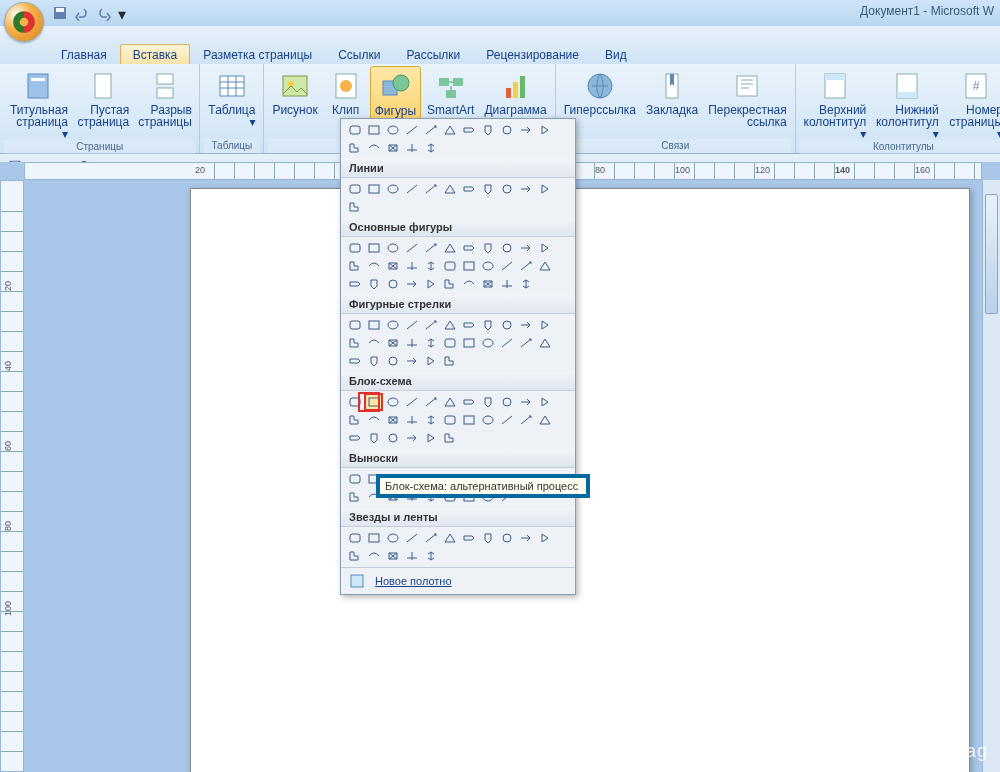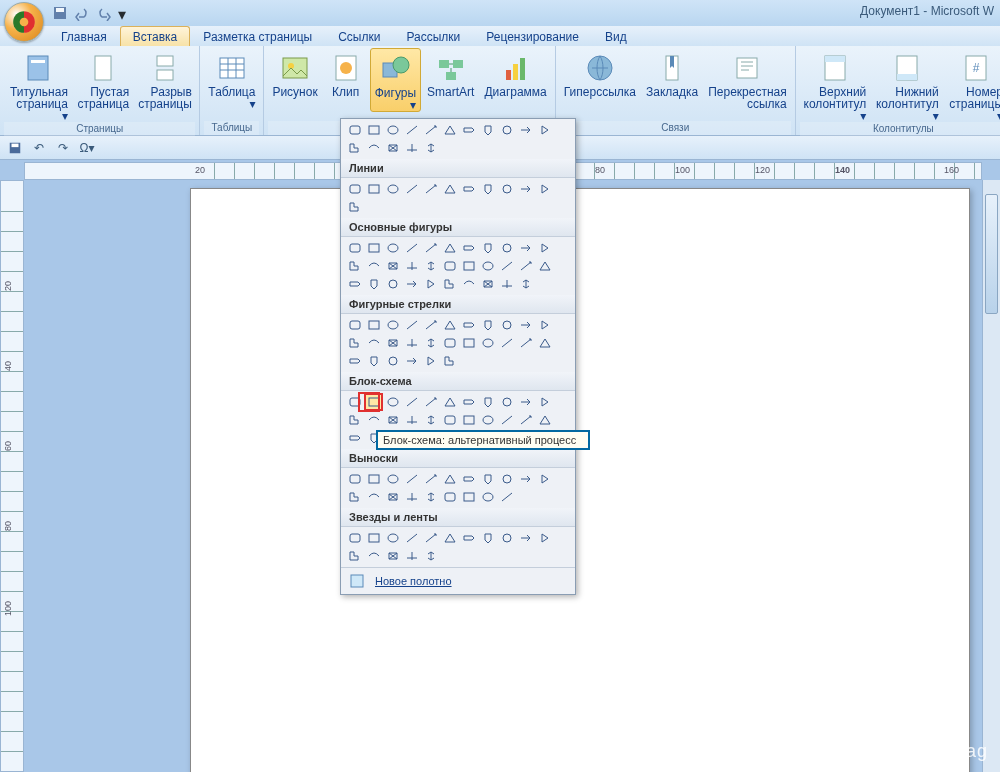--- a/index.html
+++ b/index.html
@@ -5,21 +5,21 @@
 * { margin: 0; padding: 0; box-sizing: border-box; font-family: "Segoe UI", Tahoma, sans-serif; }
 body { width: 1000px; height: 772px; background: #a9c7e8; overflow: hidden; position: relative; }
 
 .titlebar { height: 26px; background: linear-gradient(#cfe4f7,#b9d6f0); display: flex; align-items: center; position: relative; }
 .office-btn { width: 40px; height: 40px; border-radius: 50%; background: radial-gradient(circle at 30% 30%, #fff, #f6b24a 40%, #d98419); position: absolute; left: 4px; top: 2px; z-index: 50; border: 1px solid #9aa; box-shadow: 0 1px 2px rgba(0,0,0,.3); display:flex; align-items:center; justify-content:center;}
 .office-btn svg { width: 26px; height: 26px; }
 .qat { margin-left: 52px; display: flex; gap: 6px; align-items: center; }
 .qat-item { width: 16px; height: 16px; opacity: .8; }
 .title-text { position: absolute; right: 6px; top: 4px; font-size: 12px; color: #3a5a7a; }
 
-.tabs { height: 20px; background: linear-gradient(#e7f1fb,#cfe3f5); display: flex; align-items: flex-end; padding-left: 48px; }
+.tabs { height: 38px; background: linear-gradient(#e7f1fb,#cfe3f5); display: flex; align-items: flex-end; padding-left: 48px; }
 .tab { padding: 3px 12px 2px; font-size: 12px; color: #15428b; cursor: default; border: 1px solid transparent; border-bottom: none; }
 .tab.active { background: linear-gradient(#fff4d9,#f7e2a8); border-color: #dbb15a; border-radius: 3px 3px 0 0; }
 
 .ribbon { height: 90px; background: linear-gradient(#eaf3fb,#cfe3f5); border-bottom: 1px solid #9ab5d3; display: flex; }
 .group { border-right: 1px solid #b5cbe3; padding: 2px 4px 0; display: flex; flex-direction: column; align-items: center; position: relative; }
 .group-body { flex: 1; display: flex; align-items: flex-start; gap: 2px; }
 .group-label { font-size: 10px; color: #47688e; text-align: center; width: 100%; padding: 1px 0 2px; background: rgba(255,255,255,.2); }
 .rb-btn { display: flex; flex-direction: column; align-items: center; padding: 4px 4px 0; min-width: 44px; cursor: default; border-radius: 3px; }
 .rb-btn.active { background: linear-gradient(#ffe8a6,#f9cf6a); border: 1px solid #d1a936; }
 .rb-ico { width: 32px; height: 32px; display: flex; align-items: center; justify-content: center; }
@@ -39,21 +39,21 @@
 
 
 .shapes-dd { position: absolute; left: 340px; top: 118px; width: 236px; background: #eef1f6; border: 1px solid #8a9db3; box-shadow: 2px 2px 6px rgba(0,0,0,.3); z-index: 100; }
 .dd-header { font-size: 11px; font-weight: bold; color: #333; background: linear-gradient(#f1f4f9,#dfe6ef); border-bottom: 1px solid #c4cedb; padding: 3px 8px; }
 .dd-grid { display: flex; flex-wrap: wrap; padding: 2px 4px; gap: 0; }
 .dd-shape { width: 19px; height: 18px; display: inline-flex; align-items: center; justify-content: center; cursor: default; border: 1px solid transparent; }
 .dd-shape.sel { background: #ffe8a6; border: 2px solid #e03030; }
 .dd-shape svg { width: 14px; height: 12px; stroke: #3a5a8a; stroke-width: 1; fill: none; }
 .dd-footer { display: flex; align-items: center; gap: 10px; padding: 5px 8px; font-size: 11px; color: #15428b; border-top: 1px solid #c4cedb; cursor: default; }
 
-.tooltip-box { position: absolute; border: 2px solid #0369a1; background: #fffef2; font-size: 11px; padding: 2px 5px; color: #333; z-index: 110; }
+.tooltip-box { position: absolute; border: 4px solid #0369a1; background: #fffef2; font-size: 11px; padding: 2px 5px; color: #333; z-index: 110; margin-top: 44px; }
 .red-box { position: absolute; border: 2px solid #e03030; z-index: 105; }
 
 .watermark { position: absolute; right: 12px; bottom: 10px; color: rgba(255,255,255,.85); font-size: 18px; display: flex; align-items: center; gap: 6px; letter-spacing: 1px; }
 .watermark svg { width: 20px; height: 20px; stroke: rgba(255,255,255,.85); fill: none; }
 
 .vscroll { position: absolute; right: 0; top: 18px; bottom: 0; width: 18px; background: #dce8f4; border-left: 1px solid #9ab5d3; }
 .vscroll-thumb { position: absolute; left: 2px; right: 2px; top: 14px; height: 120px; background: linear-gradient(#e7f1fb,#b8d2ea); border: 1px solid #8aa6c2; border-radius: 2px; }
 </style>
 </head>
 <body>
@@ -300,21 +300,21 @@
     <div class="hruler-inner"></div>
     <div id="hruler-nums">
         <div class="hruler-num" style="left: 170px;">20</div>
         <div class="hruler-num" style="left: 330px;">20</div>
         <div class="hruler-num" style="left: 410px;">40</div>
         <div class="hruler-num" style="left: 490px;">60</div>
         <div class="hruler-num" style="left: 570px;">80</div>
         <div class="hruler-num" style="left: 650px;">100</div>
         <div class="hruler-num" style="left: 730px;">120</div>
         <div class="hruler-num" style="left: 810px; font-weight: bold;">140</div>
-        <div class="hruler-num" style="left: 890px; margin-left: 29px;">160</div>
+        <div class="hruler-num" style="left: 890px;">160</div>
       </div>
   </div>
   <div class="vruler">
     <div class="vruler-inner"></div>
     <div id="vruler-nums">
         <div class="vruler-num" style="top: 100px;">20</div>
         <div class="vruler-num" style="top: 180px;">40</div>
         <div class="vruler-num" style="top: 260px;">60</div>
         <div class="vruler-num" style="top: 340px;">80</div>
         <div class="vruler-num" style="top: 420px;">100</div>

